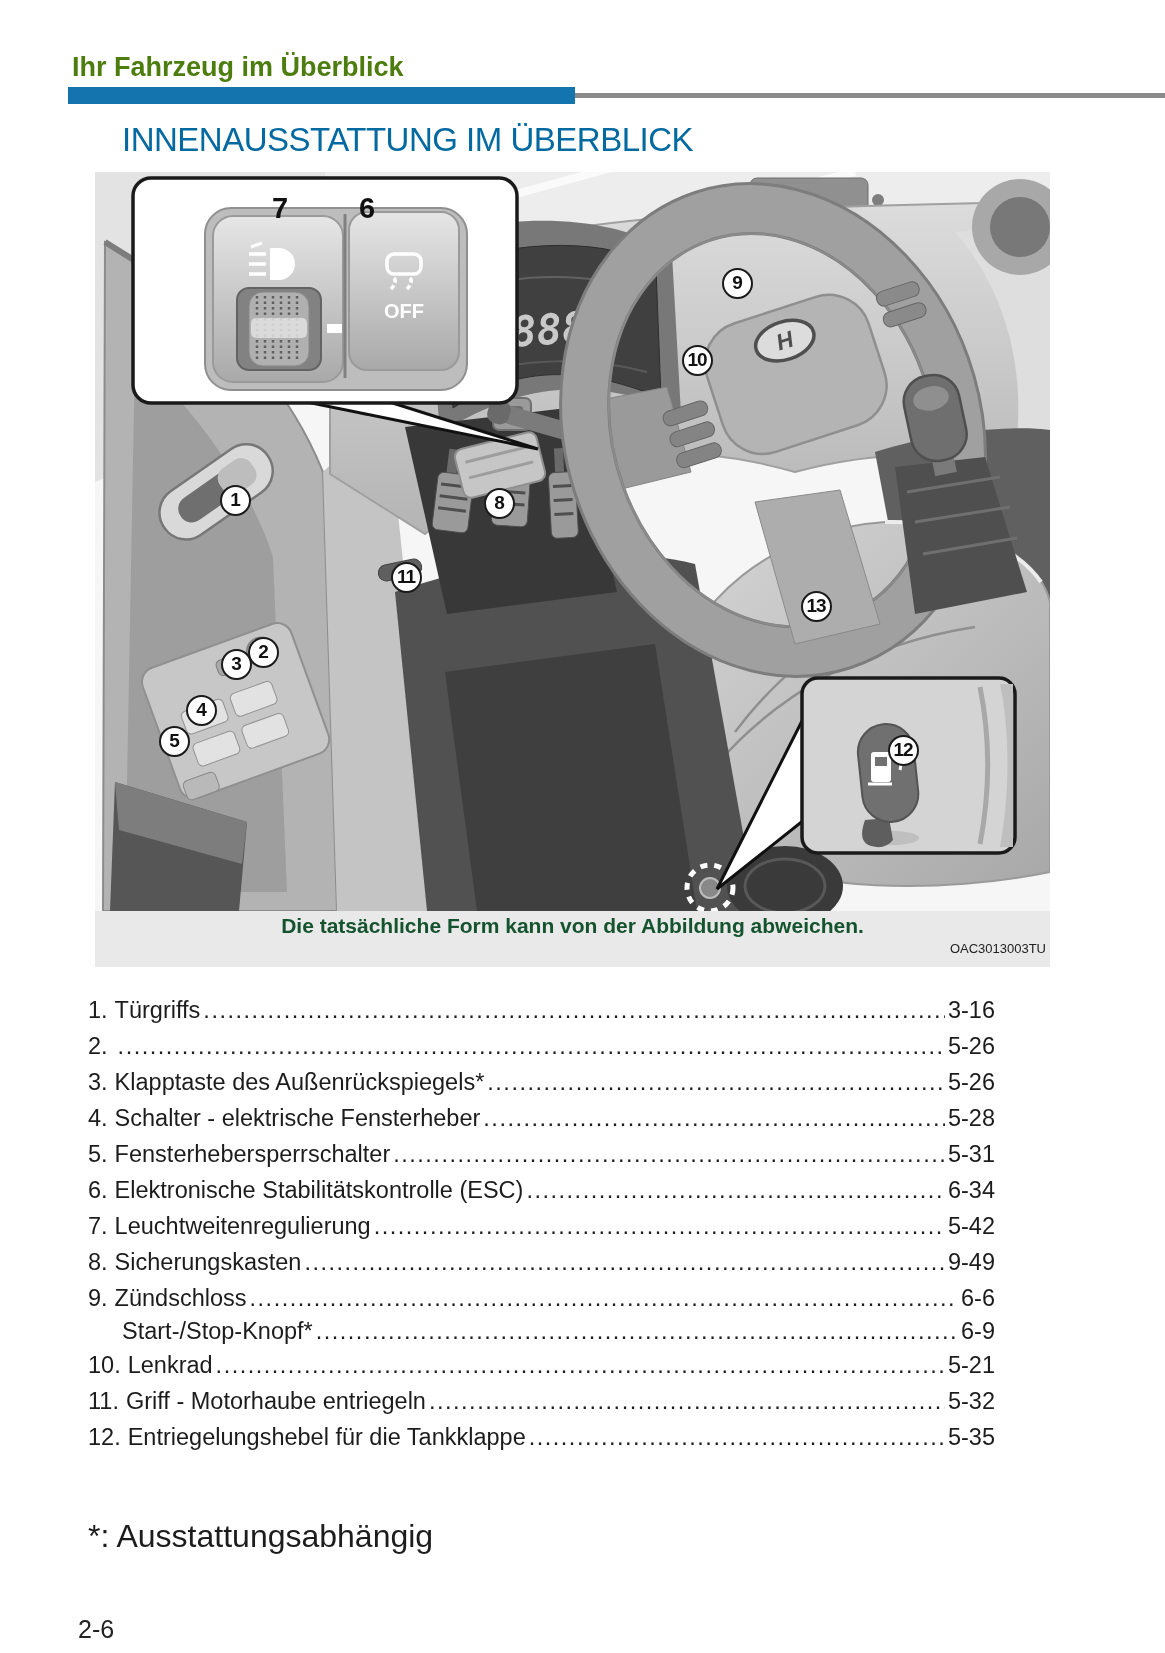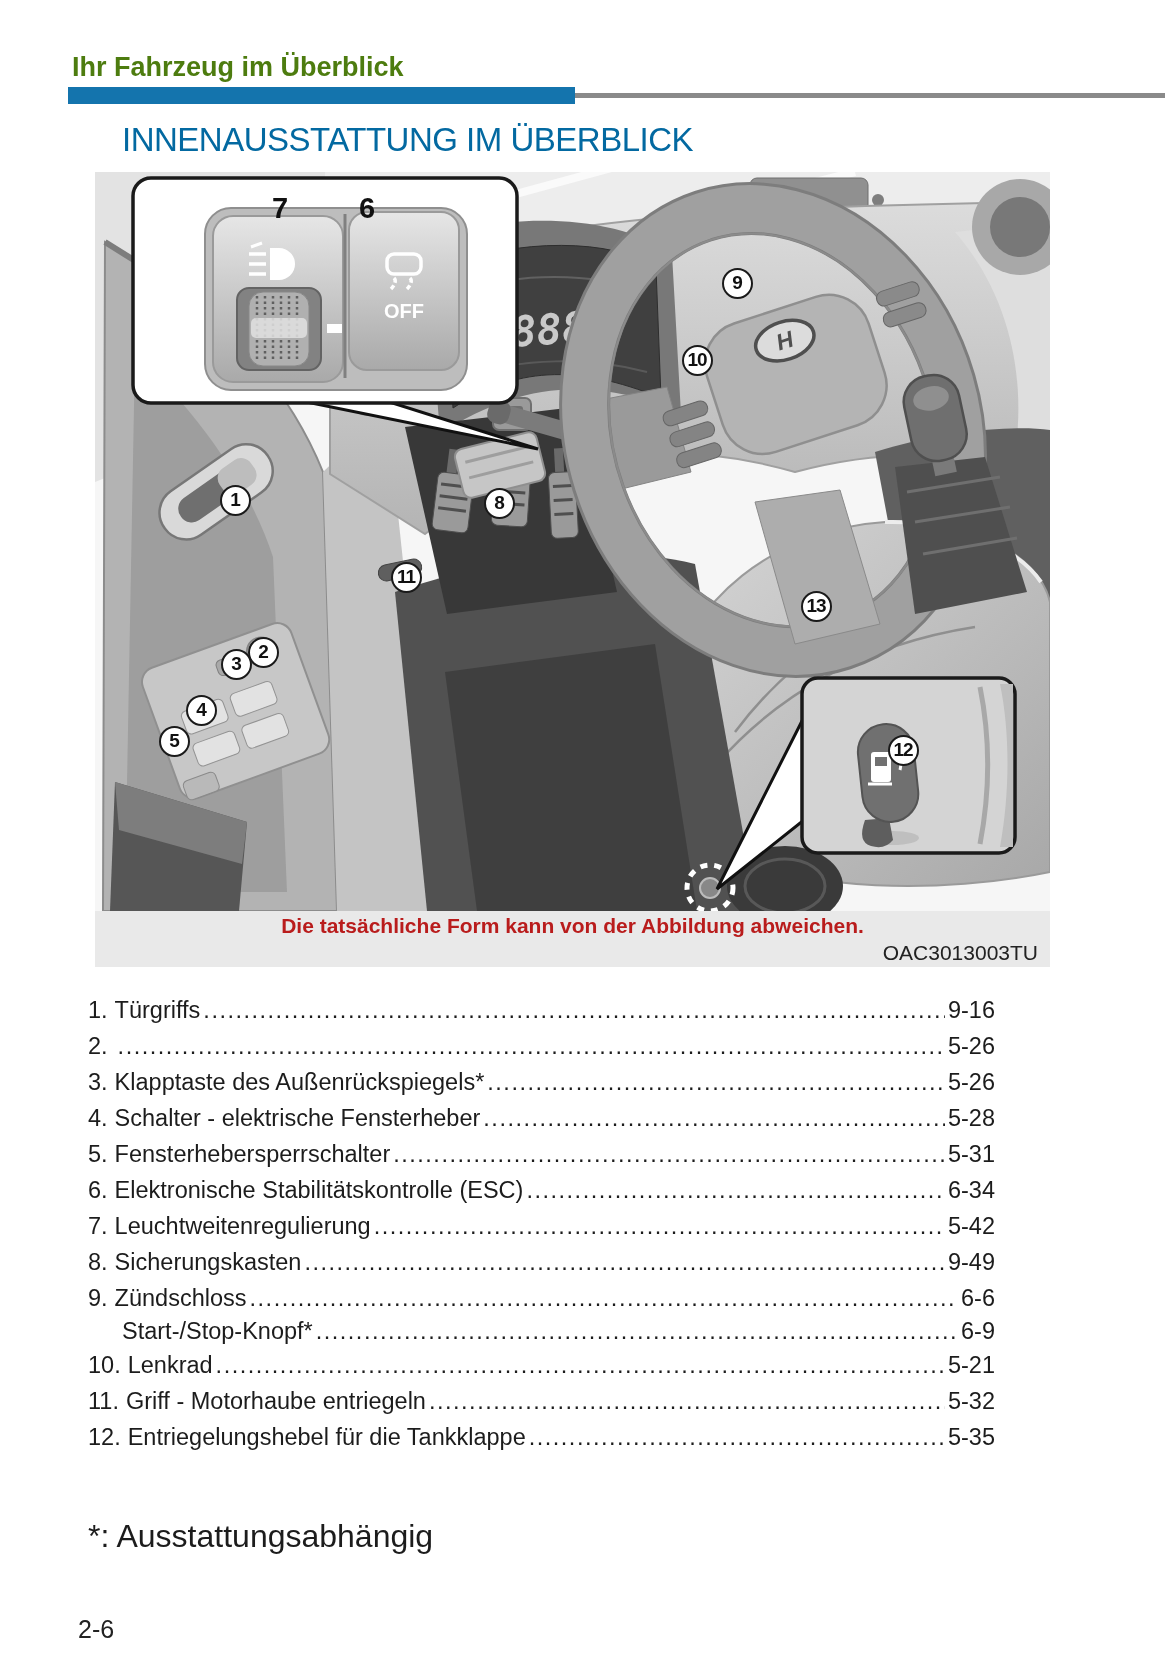--- a/index.html
+++ b/index.html
@@ -9,22 +9,22 @@
   
   .chapter{position:absolute;left:72px;top:52px;font-size:27px;font-weight:bold;color:#4d7c0f;}
   .rule-blue{position:absolute;left:68px;top:87px;width:507px;height:17px;background:#1474ad;}
   .rule-gray{position:absolute;left:575px;top:93px;width:590px;height:5px;background:#8a8a8a;}
   .title{position:absolute;left:87px;top:121px;font-size:33px;font-weight:normal;color:#0369a1;letter-spacing:-0.5px;margin-left:35px;}
 
   
   .figure{position:absolute;left:95px;top:172px;width:955px;height:795px;}
   .figure svg{position:absolute;left:0;top:0;}
   .caption-band{position:absolute;left:0;top:739px;width:955px;height:56px;background:#e9e9e9;}
-  .caption{position:absolute;left:0;top:3px;width:100%;text-align:center;font-size:21px;font-weight:bold;color:#b91c1c;}
-  .fig-code{position:absolute;right:12px;top:30px;font-size:21px;color:#222;}
+  .caption{position:absolute;left:0;top:3px;width:100%;text-align:center;font-size:21px;font-weight:bold;color:#14532d;}
+  .fig-code{position:absolute;right:4px;top:30px;font-size:13px;color:#222;}
 
   
   .callouts{position:absolute;left:0;top:0;width:955px;height:739px;}
   .callout{position:absolute;width:31px;height:31px;border:2px solid #1a1a1a;border-radius:50%;
            background:#fff;display:flex;align-items:center;justify-content:center;
            font-size:19px;font-weight:bold;letter-spacing:-1px;color:#111;box-sizing:border-box;}
   .callout.plain{border:none;background:transparent;width:auto;height:auto;font-size:29px;letter-spacing:0;}
 
   
   .toc{position:absolute;left:88px;top:992px;width:907px;font-size:23.5px;color:#1c1c1c;}
@@ -270,21 +270,21 @@
     <div class="caption">Die tatsächliche Form kann von der Abbildung abweichen.</div>
     <div class="fig-code">OAC3013003TU</div>
   </div>
 </div>
 
 <div class="toc" id="toc">
     <div class="toc-row">
     <span class="num">1.</span>
     <span class="lbl">Türgriffs</span>
     <span class="leader"></span>
-    <span class="pg">9-16</span>
+    <span class="pg">3-16</span>
   </div>
     <div class="toc-row">
     <span class="num">2.</span>
     <span class="leader"></span>
     <span class="pg">5-26</span>
   </div>
     <div class="toc-row">
     <span class="num">3.</span>
     <span class="lbl">Klapptaste des Außenrückspiegels*</span>
     <span class="leader"></span>

